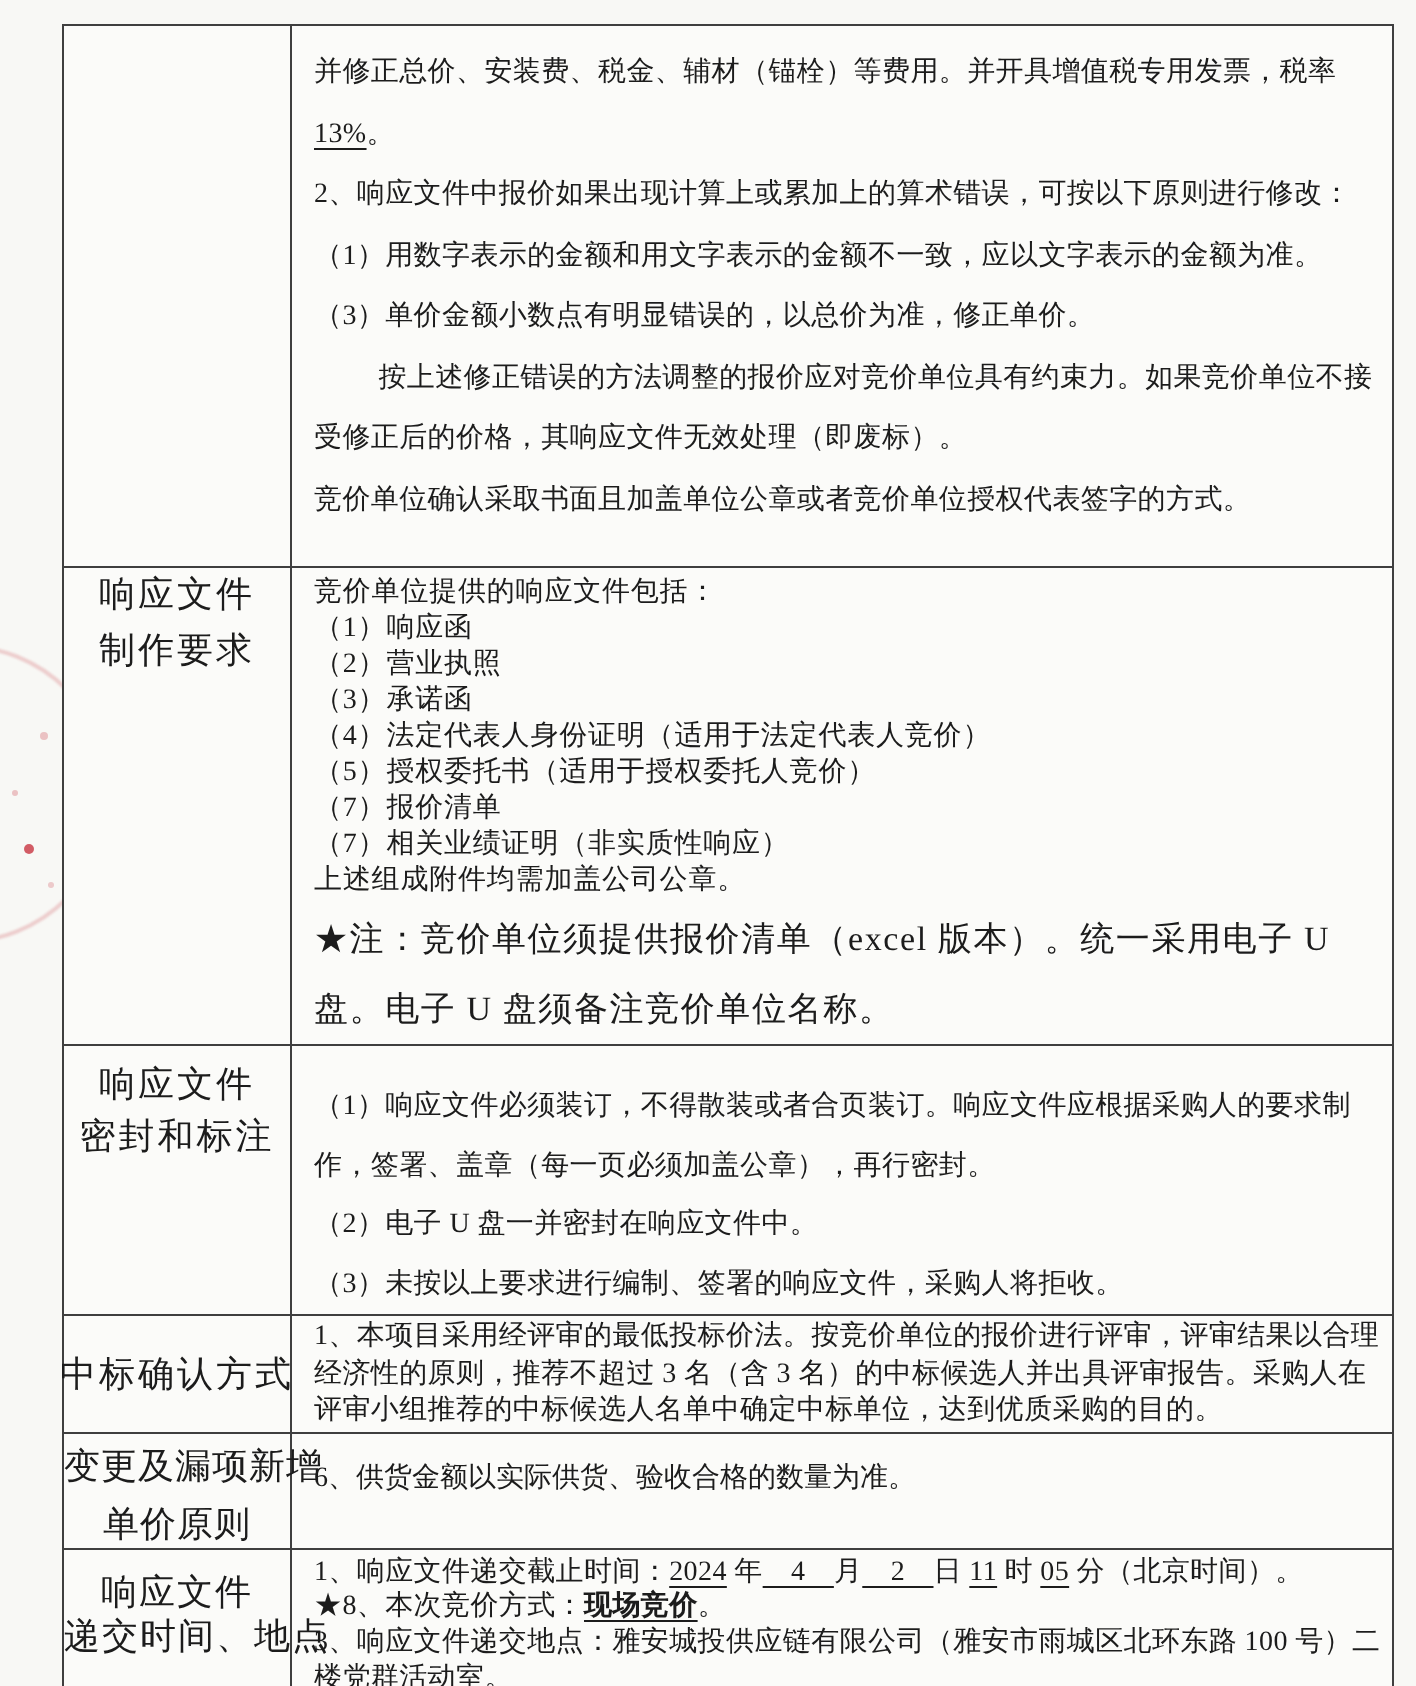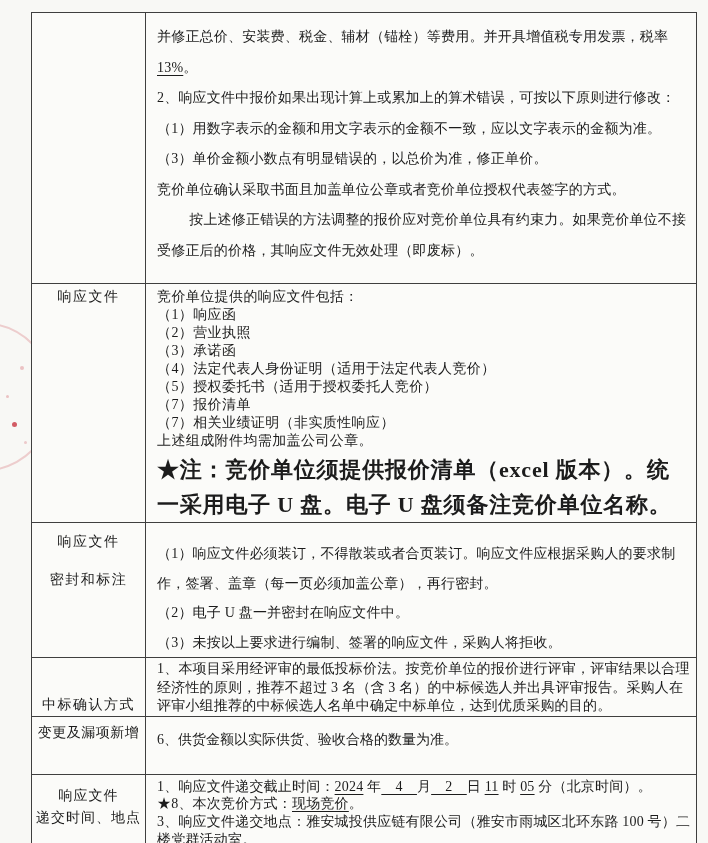--- a/index.html
+++ b/index.html
@@ -12,68 +12,68 @@
   .doc-table{
     position:absolute;left:31px;top:12px;width:666px;
     border:1px solid #3f3f3f;background:#fbfbf9;
     box-sizing:border-box;
   }
   .row{display:flex;border-top:1px solid #3f3f3f;box-sizing:border-box;}
   .row:first-child{border-top:none;}
   .label{
     flex:0 0 114px;width:114px;box-sizing:border-box;
     border-right:1px solid #3f3f3f;
-    text-align:center;font-size:14px;letter-spacing:1.5px;
+    text-align:center;font-size:18px;letter-spacing:1.5px;
     white-space:nowrap;
   }
   .label span{display:block;line-height:22px;}
   .content{flex:1;box-sizing:border-box;padding:0 5px 0 11px;font-size:14px;}
   .para,.list-line{margin:0;}
 
   
   .r0{min-height:270px;}
   .r0 .content{padding-top:9px;line-height:30.5px;letter-spacing:0.2px;}
   .indent{text-indent:2.3em;}
 
   
   .r1{min-height:237px;}
   .r1 .label{padding-top:2px;}
   .r1 .label span + span{margin-top:6px;}
   .r1 .content{padding-top:4px;}
   .list-line{line-height:18px;letter-spacing:0.4px;}
   .note{
-    margin:2px 0 0 0;font-size:22px;font-weight:bold;
+    margin:2px 0 0 0;font-size:17px;font-weight:normal;
     line-height:35px;letter-spacing:0.8px;
   }
 
   
   .r2{min-height:123px;}
   .r2 .label{padding-top:8px;}
-  .r2 .label span + span{margin-top:16px;}
+  .r2 .label span + span{margin-top:4px;}
   .r2 .content{padding-top:16px;line-height:29.5px;letter-spacing:0.2px;font-family:Liberation Serif, serif;}
 
   
   .r3{min-height:57px;}
-  .r3 .label{display:flex;align-items:flex-end;justify-content:center;}
+  .r3 .label{display:flex;align-items:center;justify-content:center;}
   .r3 .content{padding-top:2px;line-height:18.5px;letter-spacing:0.2px;}
 
   
   .r4{min-height:58px;}
   .r4 .label{padding-top:5px;letter-spacing:0.5px;}
   .r4 .label span + span{margin-top:7px;}
   .r4 .content{padding-top:13px;line-height:19px;}
 
   
   .r5{min-height:72px;}
   .r5 .label{padding-top:10px;letter-spacing:1px;}
   .r5 .label span + span{}
   .r5 .content{padding-top:3px;line-height:17.8px;letter-spacing:0.2px;}
 
   .u{text-decoration:underline;text-underline-offset:3px;}
-  .b{font-weight:normal;}
+  .b{font-weight:bold;}
 
   
   .seal{
     position:absolute;left:500px;top:92px;width:150px;height:150px;
     filter:blur(0.5px);opacity:0.92;pointer-events:none;
   }
   .seal-haze{
     position:absolute;left:505px;top:97px;width:140px;height:140px;border-radius:50%;
     background:radial-gradient(circle,rgba(235,160,170,0.10) 0%,rgba(235,160,170,0.16) 60%,rgba(235,160,170,0.02) 100%);
     pointer-events:none;
@@ -111,28 +111,29 @@
 
 <div class="doc-table">
 
   <div class="row r0">
     <div class="label"></div>
     <div class="content">
       <p class="para"><span>并修正总价、安装费、税金、辅材（锚栓）等费用。并开具增值税专用发票，税率 </span><span class="u">13%</span><span>。</span></p>
       <p class="para">2、响应文件中报价如果出现计算上或累加上的算术错误，可按以下原则进行修改：</p>
       <p class="para">（1）用数字表示的金额和用文字表示的金额不一致，应以文字表示的金额为准。</p>
       <p class="para">（3）单价金额小数点有明显错误的，以总价为准，修正单价。</p>
+      <p class="para indent">按上述修正错误的方法调整的报价应对竞价单位具有约束力。如果竞价单位不接受修正后的价格，其响应文件无效处理（即废标）。</p>
       <p class="para">竞价单位确认采取书面且加盖单位公章或者竞价单位授权代表签字的方式。</p>
-      <p class="para indent">按上述修正错误的方法调整的报价应对竞价单位具有约束力。如果竞价单位不接受修正后的价格，其响应文件无效处理（即废标）。</p>
     </div>
   </div>
 
   <div class="row r1">
     <div class="label">
       <span>响应文件</span>
+      <span>制作要求</span>
     </div>
     <div class="content">
       <p class="list-line">竞价单位提供的响应文件包括：</p>
       <p class="list-line">（1）响应函</p>
       <p class="list-line">（2）营业执照</p>
       <p class="list-line">（3）承诺函</p>
       <p class="list-line">（4）法定代表人身份证明（适用于法定代表人竞价）</p>
       <p class="list-line">（5）授权委托书（适用于授权委托人竞价）</p>
       <p class="list-line">（7）报价清单</p>
       <p class="list-line">（7）相关业绩证明（非实质性响应）</p>
@@ -158,20 +159,21 @@
       <span>中标确认方式</span>
     </div>
     <div class="content">
       <p class="para">1、本项目采用经评审的最低投标价法。按竞价单位的报价进行评审，评审结果以合理经济性的原则，推荐不超过 3 名（含 3 名）的中标候选人并出具评审报告。采购人在评审小组推荐的中标候选人名单中确定中标单位，达到优质采购的目的。</p>
     </div>
   </div>
 
   <div class="row r4">
     <div class="label">
       <span>变更及漏项新增</span>
+      <span>单价原则</span>
     </div>
     <div class="content">
       <p class="para">6、供货金额以实际供货、验收合格的数量为准。</p>
     </div>
   </div>
 
   <div class="row r5">
     <div class="label">
       <span>响应文件</span>
       <span>递交时间、地点</span>

